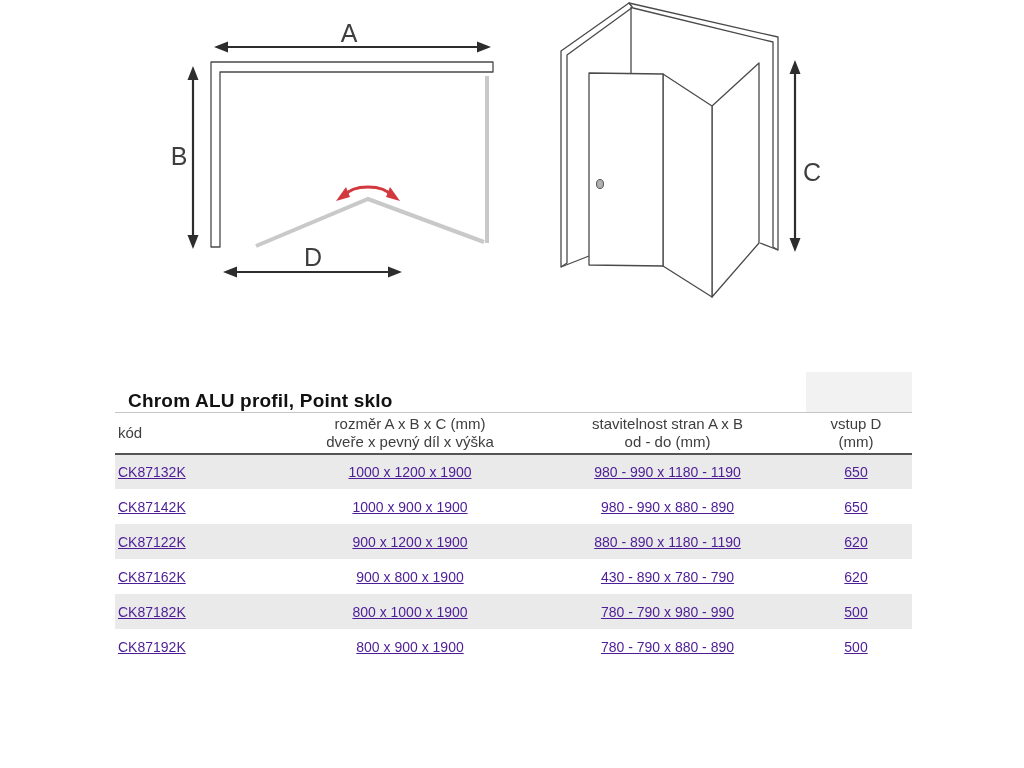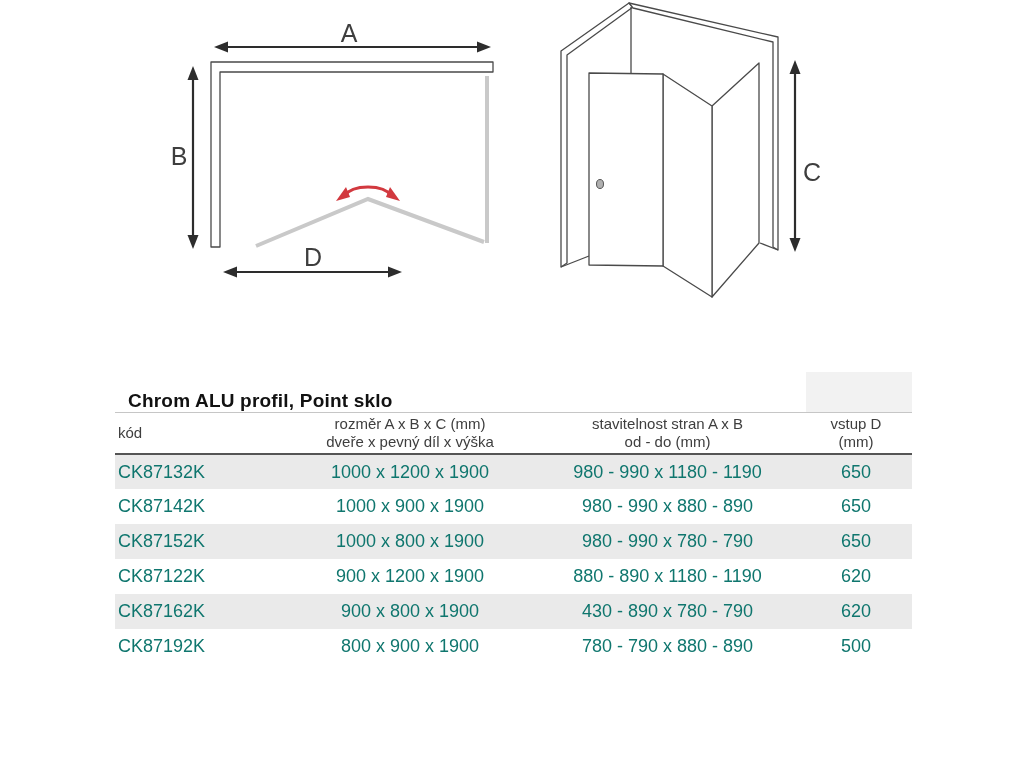--- a/index.html
+++ b/index.html
@@ -32,22 +32,22 @@
   #spec-table thead tr{height:31px;}
   #spec-table th{
     border-top:1px solid #c6c6c6;border-bottom:2px solid #555555;
     font-weight:normal;font-size:15px;line-height:18px;color:#3e3e3e;
     text-align:center;vertical-align:middle;padding:2px 0;
   }
   #spec-table th.c1{text-align:left;padding-left:3px;}
   #spec-table tbody tr{height:35px;}
   #spec-table tbody tr:nth-child(odd){background:#eaeaea;}
   #spec-table td{
-    font-size:18px;color:#0f766e;text-align:center;vertical-align:middle;
-    white-space:nowrap;overflow:hidden;
+    font-size:14px;color:#4c1d95;text-align:center;vertical-align:middle;
+    white-space:nowrap;overflow:hidden;text-decoration:underline;
   }
   #spec-table td.c1{text-align:left;padding-left:3px;}
   .hline{display:block;}
 </style>
 </head>
 <body>
 
 <main>
 
   <svg id="diagrams" viewBox="0 0 1024 340" xmlns="http://www.w3.org/2000/svg">
@@ -153,36 +153,36 @@
         <td>980 - 990 x 1180 - 1190</td>
         <td>650</td>
       </tr>
       <tr>
         <td class="c1">CK87142K</td>
         <td>1000 x 900 x 1900</td>
         <td>980 - 990 x 880 - 890</td>
         <td>650</td>
       </tr>
       <tr>
-        <td class="c1">CK87152K</td>
-        <td>1000 x 800 x 1900</td>
-        <td>980 - 990 x 780 - 790</td>
-        <td>650</td>
-      </tr>
-      <tr>
         <td class="c1">CK87122K</td>
         <td>900 x 1200 x 1900</td>
         <td>880 - 890 x 1180 - 1190</td>
         <td>620</td>
       </tr>
       <tr>
         <td class="c1">CK87162K</td>
         <td>900 x 800 x 1900</td>
         <td>430 - 890 x 780 - 790</td>
         <td>620</td>
+      </tr>
+      <tr>
+        <td class="c1">CK87182K</td>
+        <td>800 x 1000 x 1900</td>
+        <td>780 - 790 x 980 - 990</td>
+        <td>500</td>
       </tr>
       <tr>
         <td class="c1">CK87192K</td>
         <td>800 x 900 x 1900</td>
         <td>780 - 790 x 880 - 890</td>
         <td>500</td>
       </tr>
     </tbody>
   </table>
 

